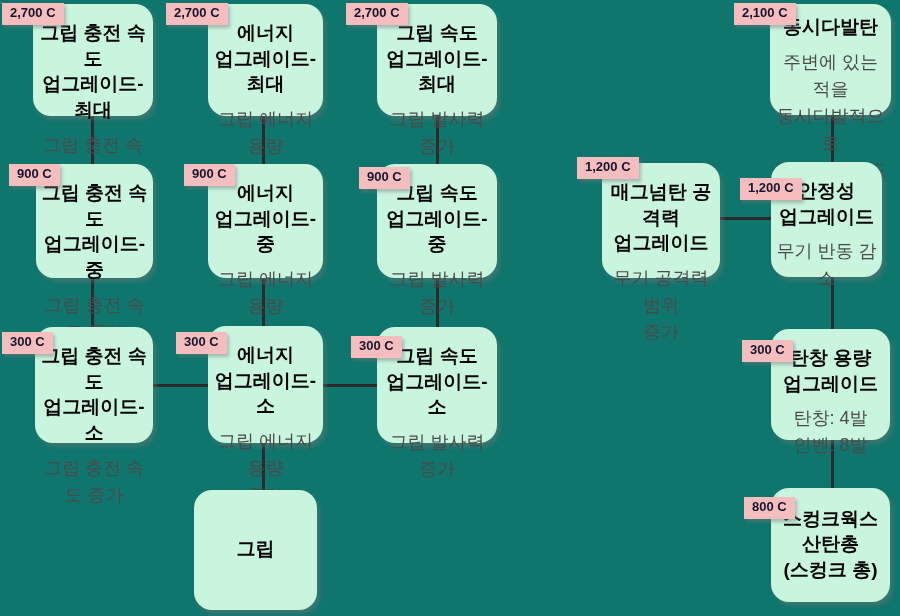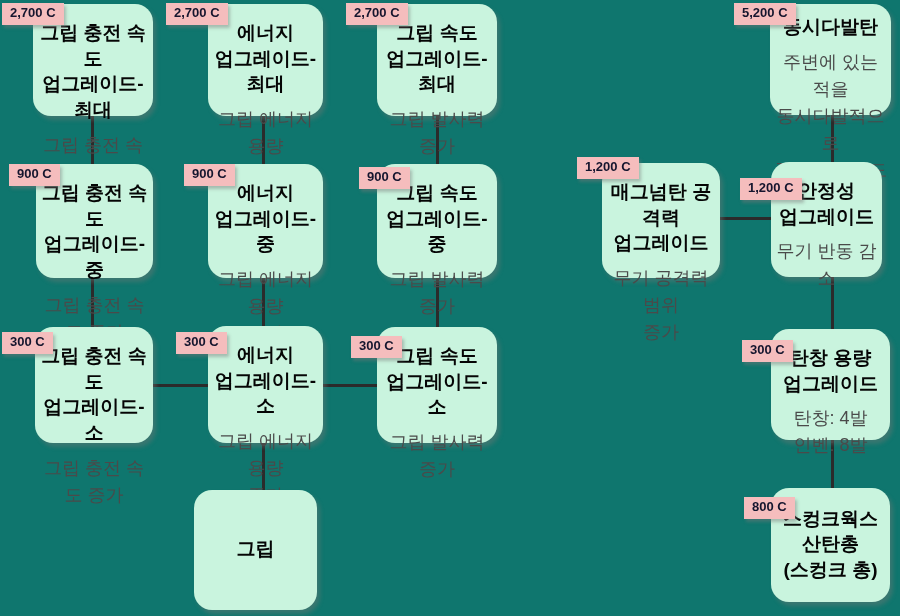--- a/index.html
+++ b/index.html
@@ -75,21 +75,21 @@
   <div class="hline" style="left:153px;top:384px;width:55px"></div>
   <div class="hline" style="left:322px;top:384px;width:55px"></div>
   <div class="hline" style="left:720px;top:217px;width:51px"></div>
   <div class="vline" style="left:831px;top:115px;height:47px"></div>
   <div class="vline" style="left:831px;top:277px;height:52px"></div>
   <div class="vline" style="left:831px;top:440px;height:48px"></div>
 
   <div class="tag" style="left:2px;top:3px">2,700 C</div>
   <div class="tag" style="left:166px;top:3px">2,700 C</div>
   <div class="tag" style="left:346px;top:3px">2,700 C</div>
-  <div class="tag" style="left:734px;top:3px">5,200 C</div>
+  <div class="tag" style="left:734px;top:3px">2,100 C</div>
   <div class="tag" style="left:9px;top:164px">900 C</div>
   <div class="tag" style="left:184px;top:164px">900 C</div>
   <div class="tag" style="left:359px;top:167px">900 C</div>
   <div class="tag" style="left:577px;top:157px">1,200 C</div>
   <div class="tag" style="left:740px;top:178px">1,200 C</div>
   <div class="tag" style="left:2px;top:332px">300 C</div>
   <div class="tag" style="left:176px;top:332px">300 C</div>
   <div class="tag" style="left:351px;top:336px">300 C</div>
   <div class="tag" style="left:742px;top:340px">300 C</div>
   <div class="tag" style="left:744px;top:497px">800 C</div>

